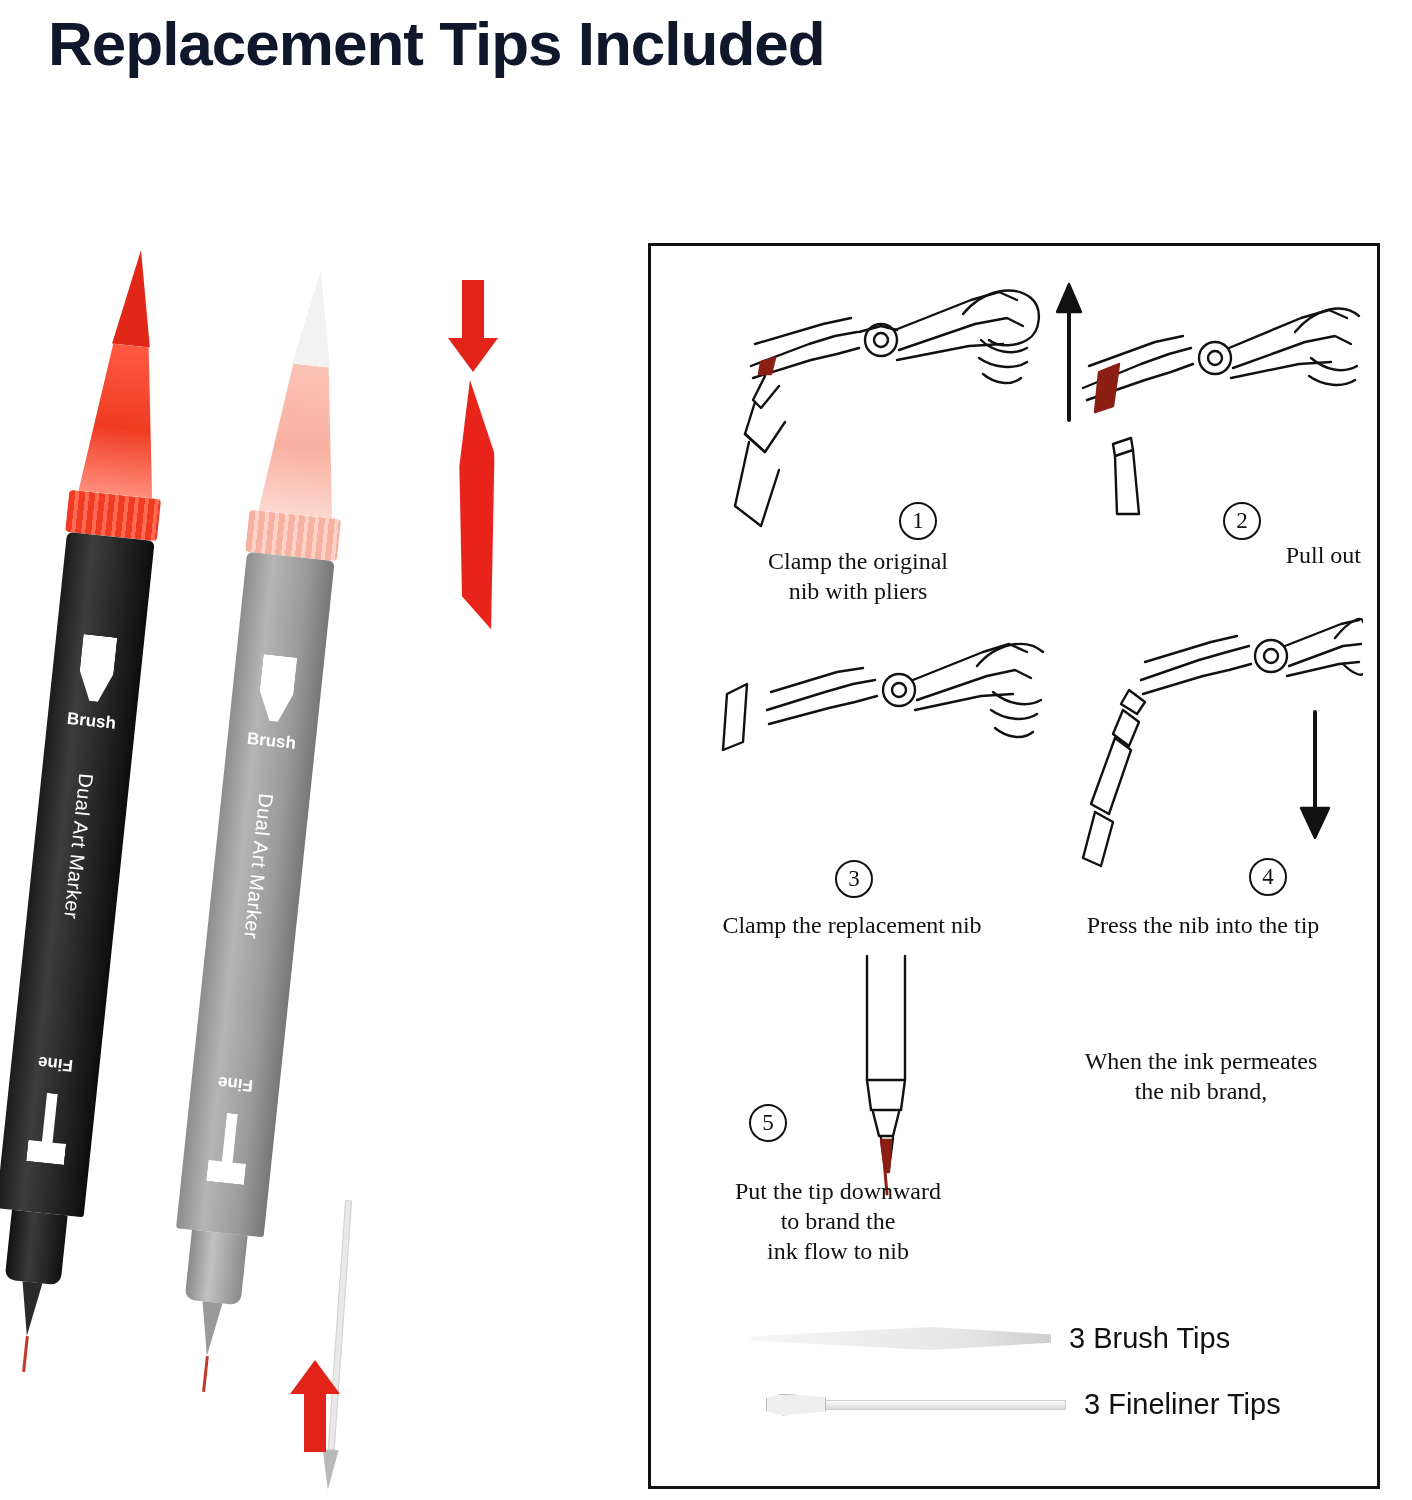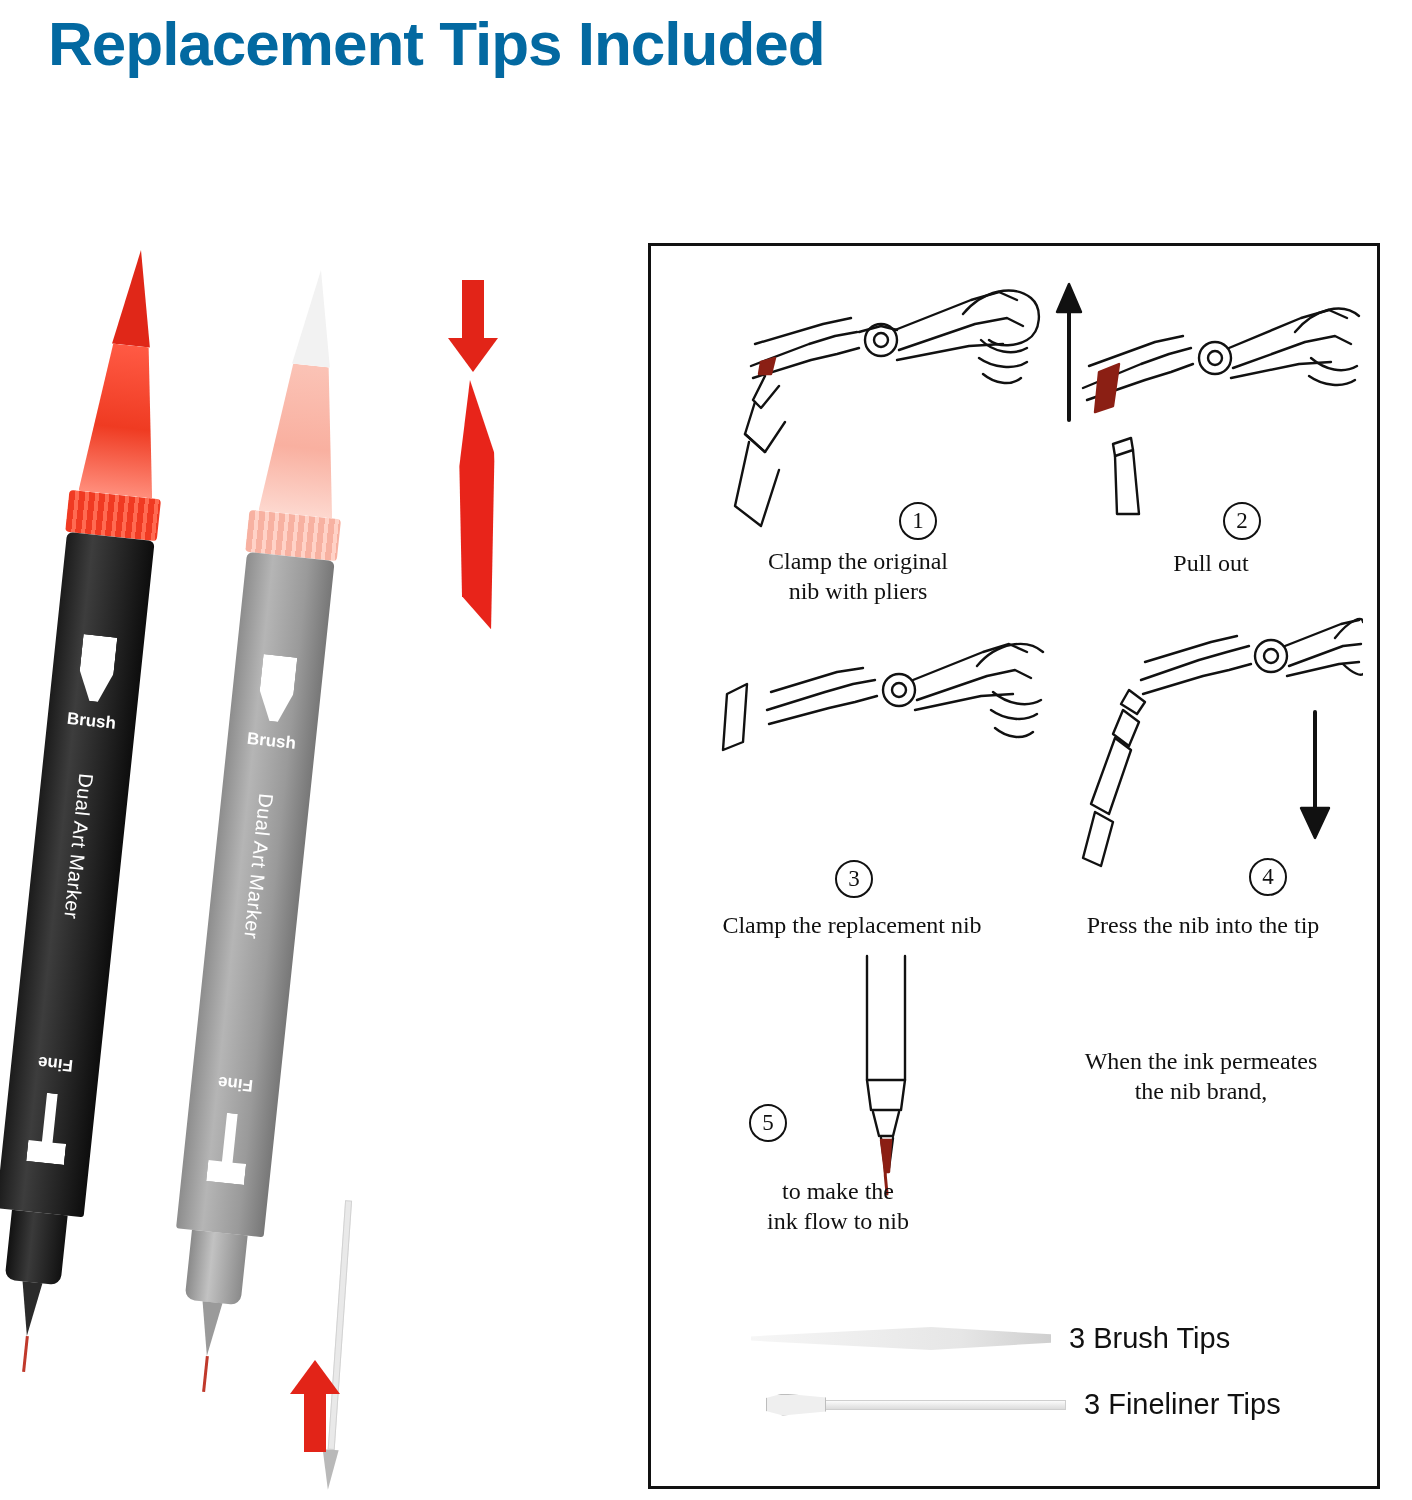--- a/index.html
+++ b/index.html
@@ -15,21 +15,21 @@
   }
 
   
   .headline {
     position: absolute;
     left: 48px;
     top: 8px;
     font-size: 62px;
     font-weight: bold;
     letter-spacing: -1px;
-    color: #0369a1;
+    color: #0f172a;
     white-space: nowrap;
   }
   .subhead {
     position: absolute;
     left: 60px;
     top: 112px;
     font-size: 30px;
     line-height: 1.45;
     color: #1d1d1d;
     width: 1320px;
@@ -354,21 +354,21 @@
     </g>
   </svg>
 
   <div class="step-num" style="left:248px; top:256px;">1</div>
   <div class="step-cap" style="left:42px; top:300px; width:330px;">
     <div>Clamp the original</div>
     <div>nib with pliers</div>
   </div>
 
   <div class="step-num" style="left:572px; top:256px;">2</div>
-  <div class="step-cap" style="left:410px; top:302px; width:300px;">
+  <div class="step-cap" style="left:410px; top:294px; width:300px;text-align:right;">
     <div>Pull out</div>
   </div>
 
   <svg class="art" style="left:62px; top:392px;" width="340" height="240" viewBox="0 0 340 240">
     <g fill="none" stroke="#111" stroke-width="2.4" stroke-linejoin="round" stroke-linecap="round">
 
       <path d="M14 56 L34 46 L30 104 L10 112 Z"></path>
 
       <path d="M54 72 L112 54 L140 46 L162 42"></path>
       <path d="M56 86 L116 70 L142 64 L164 58"></path>
@@ -424,21 +424,22 @@
       <path d="M58 130 L62 160 L92 160 L96 130"></path>
       <path d="M64 162 L70 186 L84 186 L90 162"></path>
       <path d="M72 188 L76 218 L80 218 L84 188"></path>
       <path d="M76 216 C76 232 78 238 78 244" stroke="#8b1f14" stroke-width="3"></path>
       <path d="M72 190 L82 190 L80 222 L76 222 Z" fill="#8b1f14" stroke="#8b1f14"></path>
     </g>
   </svg>
 
   <div class="step-num" style="left:98px; top:858px;">5</div>
   <div class="step-cap" style="left:22px; top:930px; width:330px;">
-    <div>to make the</div>
+    <div>Put the tip downward</div>
+    <div>to brand the</div>
     <div>ink flow to nib</div>
   </div>
 
   <div class="step-cap" style="left:380px; top:800px; width:340px;">
     <div>When the ink permeates</div>
     <div>the nib brand,</div>
   </div>
 
   <div class="tips-row" style="left:100px; top:1076px;">
     <div class="brush-tip-glyph"></div>

